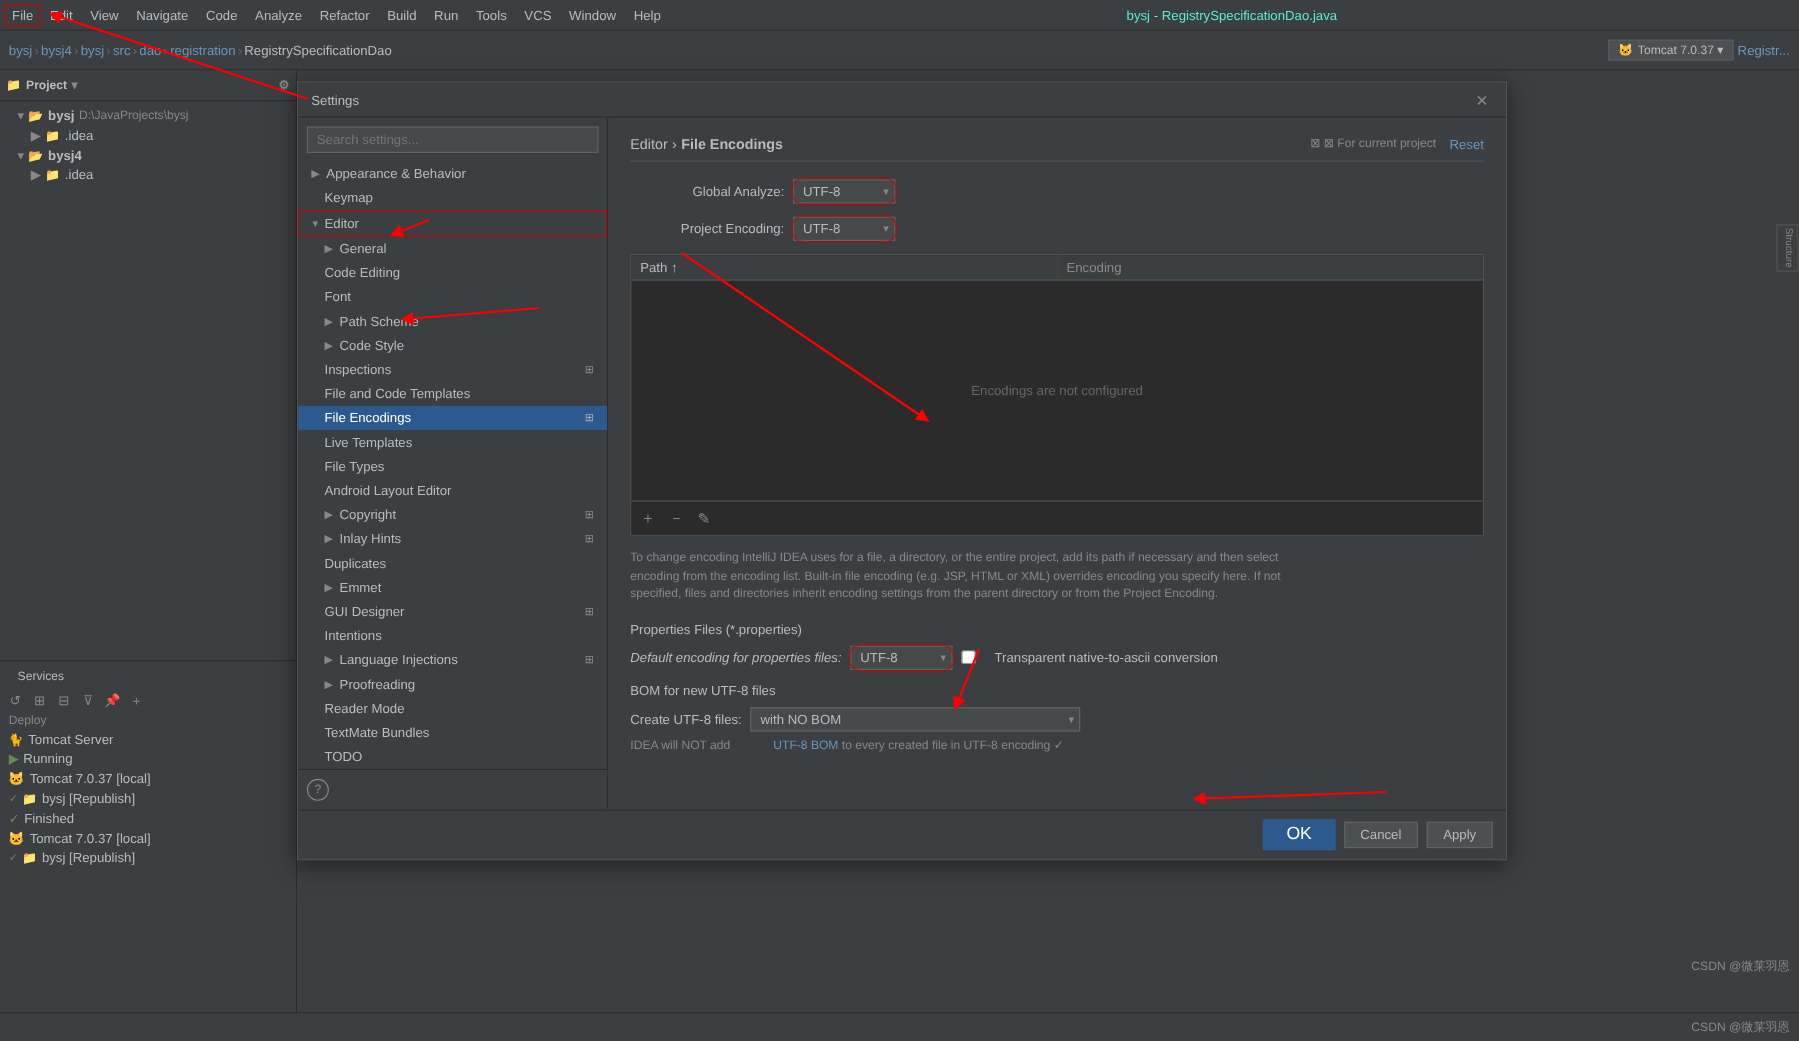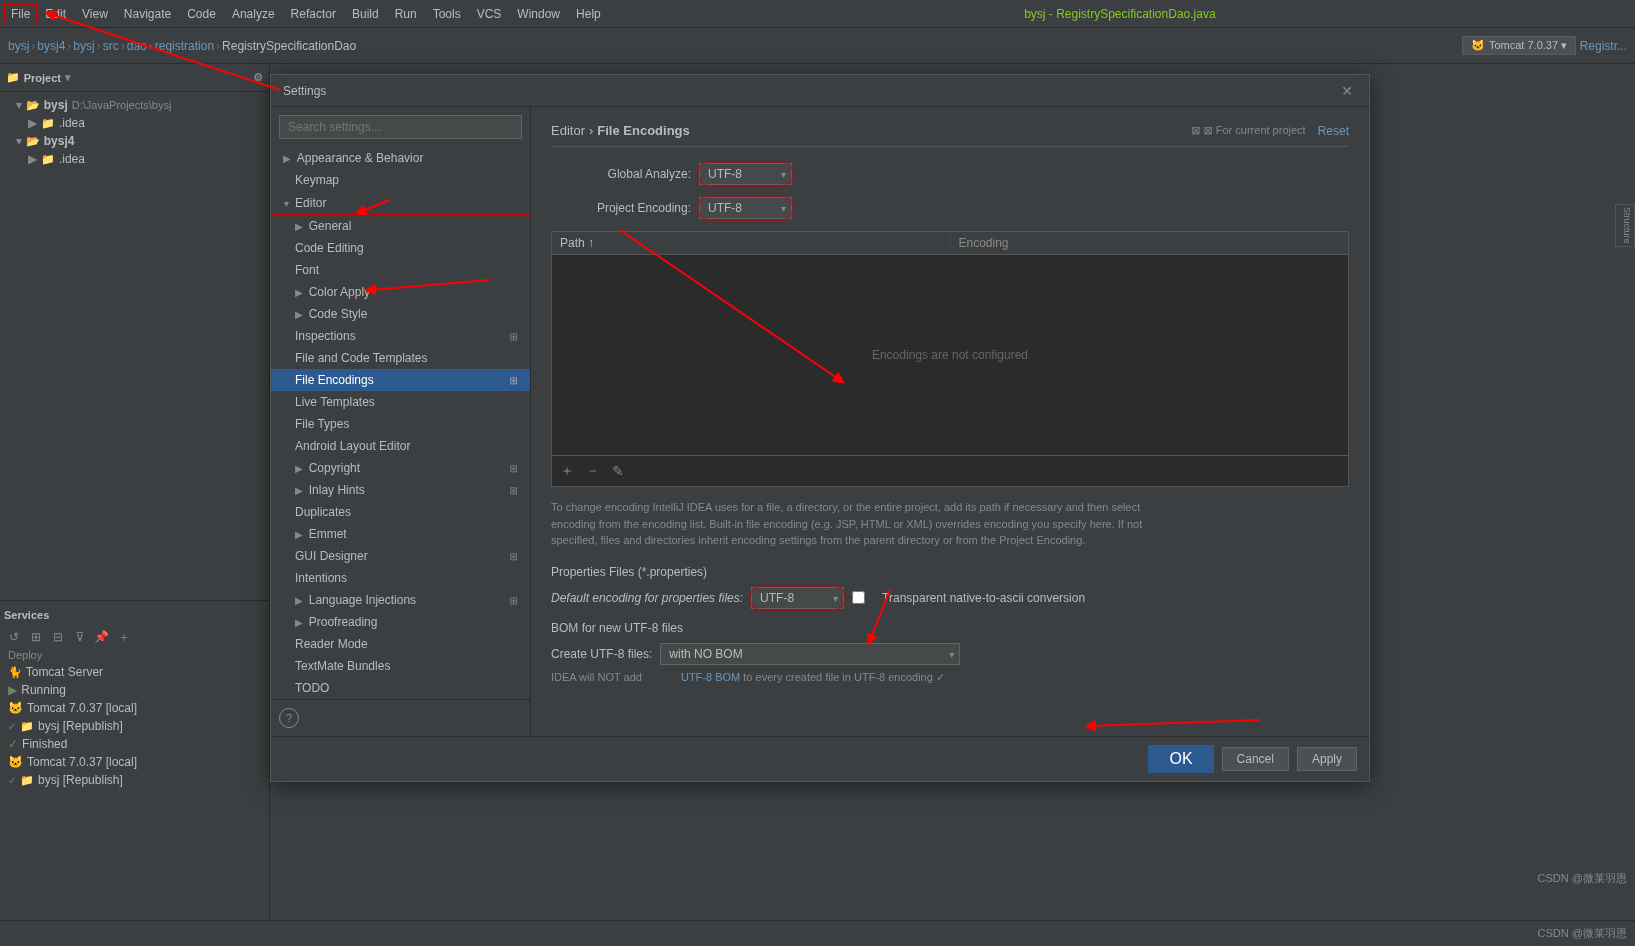--- a/index.html
+++ b/index.html
@@ -1,21 +1,21 @@
 <!DOCTYPE html>
 <html><head>
   <meta charset="utf-8">
   <style>
     * { box-sizing: border-box; margin: 0; padding: 0; }
     body { font-family: 'Segoe UI', Arial, sans-serif; font-size: 12px; background: #3c3f41; color: #bbbbbb; overflow: hidden; width: 1635px; height: 946px; }
 
     
     .menubar { height: 28px; background: #3c3f41; display: flex; align-items: center; padding: 0 4px; border-bottom: 1px solid #2b2b2b; }
     .menubar-item { padding: 2px 8px; cursor: pointer; color: #bbbbbb; font-size: 12px; }
-    .menubar-title { flex: 1; text-align: center; color: #84cc16; font-size: 12px; }
+    .menubar-title { flex: 1; text-align: center; color: #5eead4; font-size: 12px; }
 
     
     .toolbar { height: 36px; background: #3c3f41; display: flex; align-items: center; padding: 0 8px; gap: 4px; border-bottom: 1px solid #2b2b2b; }
     .breadcrumb { display: flex; align-items: center; gap: 2px; font-size: 12px; color: #888; }
     .breadcrumb span { color: #6897bb; cursor: pointer; }
     .breadcrumb .sep { color: #666; }
     .toolbar-spacer { flex: 1; }
     .toolbar-right { display: flex; align-items: center; gap: 4px; }
     .tomcat-btn { background: #4c5052; border: 1px solid #5a5d5e; color: #bbbbbb; padding: 2px 8px; font-size: 11px; cursor: pointer; display: flex; align-items: center; gap: 4px; }
 
@@ -28,33 +28,33 @@
     .project-tree { flex: 1; overflow-y: auto; padding: 4px 0; font-size: 12px; }
     .tree-item { padding: 2px 8px 2px 16px; cursor: pointer; display: flex; align-items: center; gap: 4px; white-space: nowrap; }
     .tree-indent-1 { padding-left: 16px; }
     .tree-indent-2 { padding-left: 28px; }
     .tree-indent-3 { padding-left: 40px; }
     .tree-indent-4 { padding-left: 52px; }
     .folder-icon { color: #dcb67a; font-size: 11px; }
 
     
     .services-panel { background: #3c3f41; border-top: 1px solid #2b2b2b; padding: 4px 0; }
-    .services-header { padding: 4px 4px; font-size: 11px; font-weight: bold; color: #bbbbbb; }
+    .services-header { padding: 4px 16px; font-size: 11px; font-weight: normal; color: #bbbbbb; }
     .services-toolbar { display: flex; align-items: center; gap: 2px; padding: 2px 4px; }
     .icon-btn { width: 20px; height: 20px; display: flex; align-items: center; justify-content: center; cursor: pointer; color: #888; font-size: 12px; border-radius: 2px; }
     .service-item { padding: 2px 8px; cursor: pointer; display: flex; align-items: center; gap: 4px; font-size: 12px; }
     .green-dot { color: #6a8759; font-size: 10px; }
     .tomcat-icon { color: #f4a45d; font-size: 11px; }
     .dialog { background: #3c3f41; border: 1px solid #555; box-shadow: 0 4px 20px rgba(0,0,0,0.5); display: flex; flex-direction: column; width: 1100px; max-height: 760px; position: absolute; top: 10px; left: 270px; }
     .dialog-header { height: 32px; background: #3c3f41; display: flex; align-items: center; padding: 0 12px; border-bottom: 1px solid #2b2b2b; gap: 8px; }
     .dialog-close { color: #888; cursor: pointer; font-size: 14px; padding: 2px 4px; }
     .dialog-body { display: flex; flex: 1; overflow: hidden; }
 
     
-    .settings-nav { width: 260px; background: #3c3f41; border-right: 1px solid #2b2b2b; display: flex; flex-direction: column; }
+    .settings-nav { width: 282px; background: #3c3f41; border-right: 1px solid #2b2b2b; display: flex; flex-direction: column; }
     .settings-search { padding: 8px; }
     .settings-search input { width: 100%; background: #45494a; border: 1px solid #646464; color: #bbbbbb; padding: 4px 8px; font-size: 12px; outline: none; }
     .nav-list { flex: 1; overflow-y: auto; font-size: 12px; }
     .nav-item { padding: 4px 12px; cursor: pointer; display: flex; align-items: center; gap: 6px; }
     .nav-item.selected { background: #2d5a8e; color: white; }
     .nav-item.child { padding-left: 24px; }
     .chevron { font-size: 10px; color: #888; }
     .nav-help { padding: 8px; display: flex; align-items: center; justify-content: flex-start; border-top: 1px solid #2b2b2b; }
     .help-btn { width: 20px; height: 20px; border-radius: 50%; border: 1px solid #888; color: #888; display: flex; align-items: center; justify-content: center; cursor: pointer; font-size: 11px; }
 
@@ -285,21 +285,21 @@
           <div class="nav-item child">
             <span>Code Editing</span>
           </div>
 
           <div class="nav-item child">
             <span>Font</span>
           </div>
 
           <div class="nav-item child">
             <span class="chevron">▶</span>
-            <span>Color Apply</span>
+            <span>Path Scheme</span>
           </div>
 
           <div class="nav-item child">
             <span class="chevron">▶</span>
             <span>Code Style</span>
           </div>
 
           <div class="nav-item child">
             <span>Inspections</span>
             <span style="margin-left:auto; color:#888; font-size:10px;">⊞</span>

